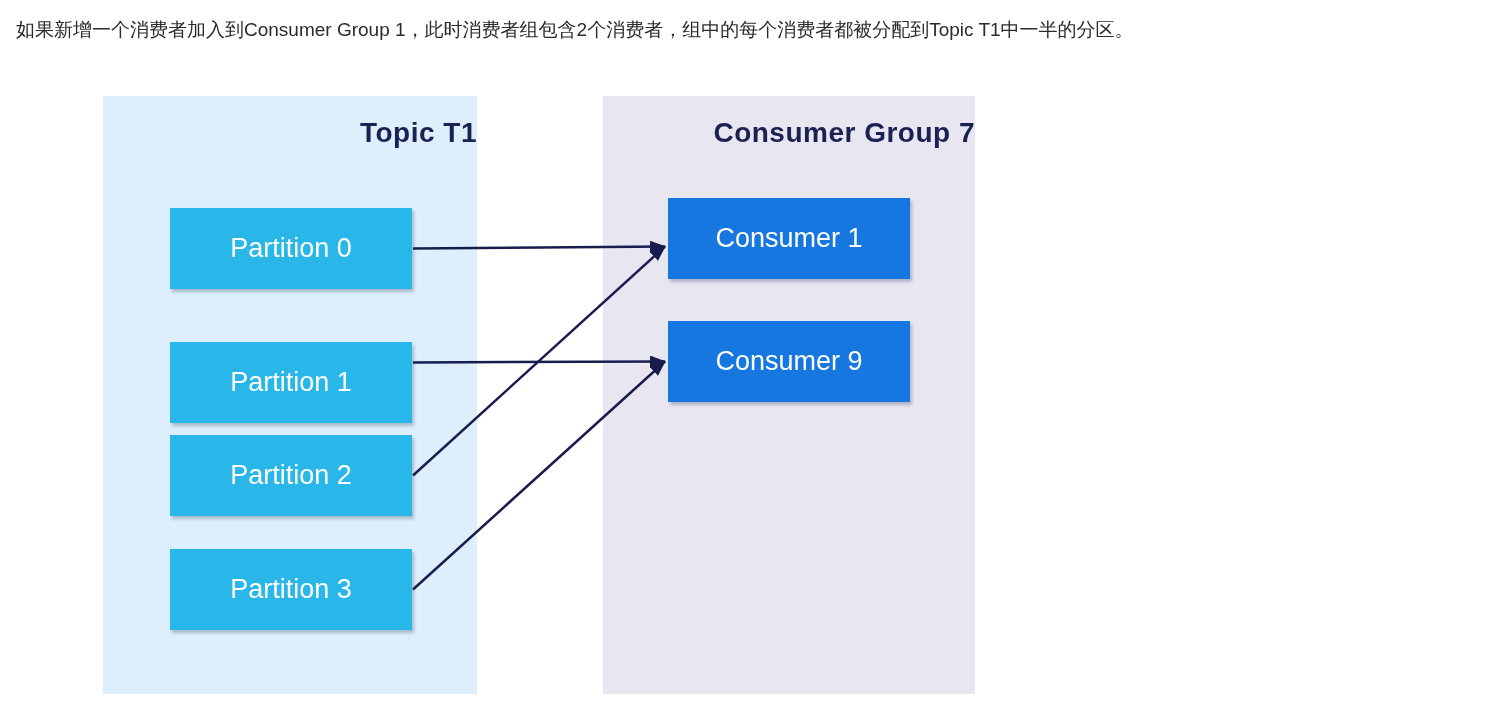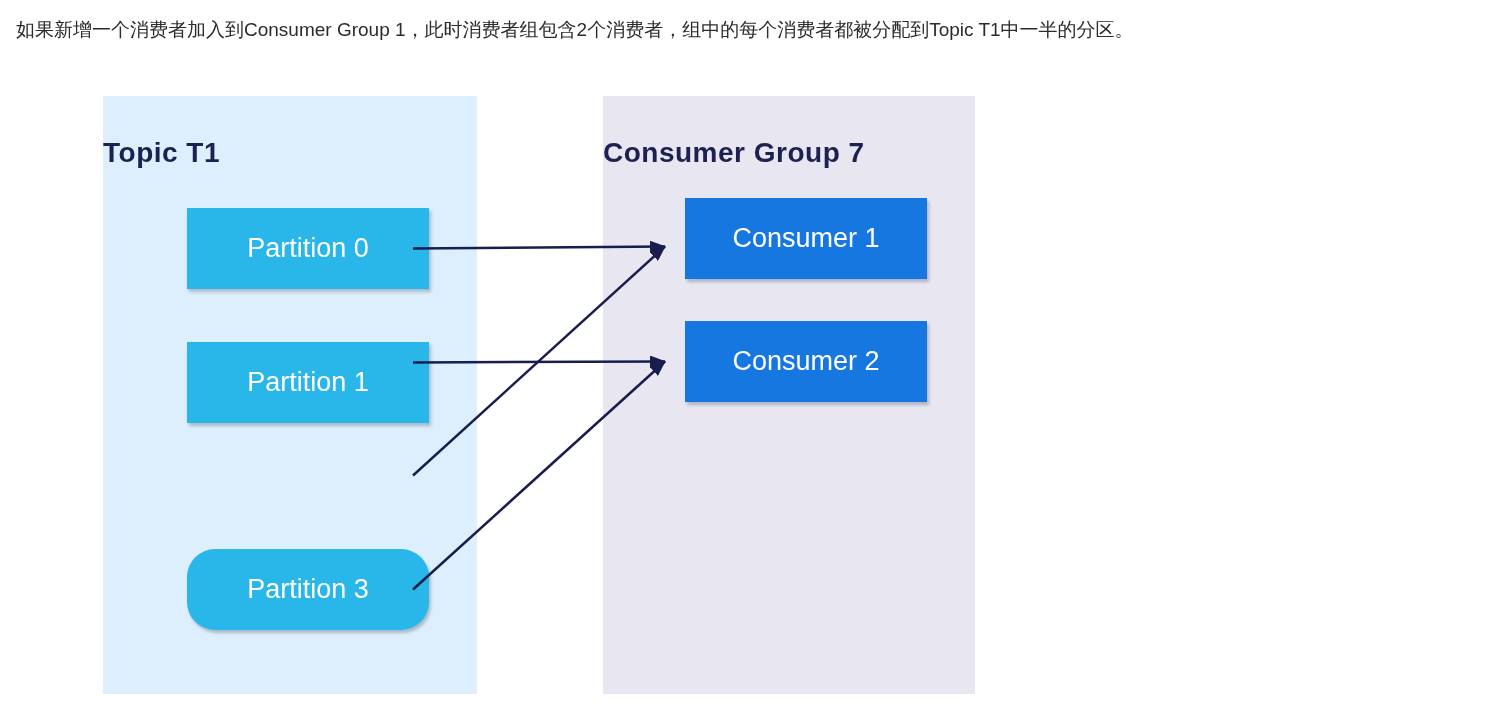--- a/index.html
+++ b/index.html
@@ -32,47 +32,46 @@
     left: 103px;
     width: 374px;
     background: #ddeefc;
   }
   .panel-consumer {
     left: 603px;
     width: 372px;
     background: #e8e6f1;
   }
   .panel-title {
-    margin-top: 41px;
-    text-align: left;
+    margin-top: 21px;
+    text-align: right;
     font-size: 28px;
     font-weight: bold;
     color: #1b2150;
     letter-spacing: 0.5px;
   }
 
   .node {
     position: absolute;
     width: 242px;
     height: 81px;
     display: flex;
     align-items: center;
     justify-content: center;
     color: #ffffff;
     font-size: 27px;
     box-shadow: 2px 3px 3px rgba(50, 70, 100, 0.30);
-    margin-left: 17px;
   }
   .partition { left: 170px; background: #29b6e8; }
   .consumer  { left: 668px; background: #1677e0; }
 
   #p0 { top: 208px; }
   #p1 { top: 342px; }
   #p2 { top: 435px; }
-  #p3 { top: 549px; border-radius: 28px; }
+  #p3 { top: 549px; }
   #c0 { top: 198px; }
   #c1 { top: 321px; }
 
   #arrow-layer {
     position: absolute;
     left: 0;
     top: 0;
     width: 1488px;
     height: 722px;
     pointer-events: none;
@@ -92,29 +91,32 @@
   <div class="panel panel-consumer">
     <div class="panel-title">Consumer Group 7</div>
   </div>
 
   <div class="node partition" id="p0">
     <span>Partition 0</span>
   </div>
   <div class="node partition" id="p1">
     <span>Partition 1</span>
   </div>
+  <div class="node partition" id="p2">
+    <span>Partition 2</span>
+  </div>
   <div class="node partition" id="p3">
     <span>Partition 3</span>
   </div>
 
   <div class="node consumer" id="c0">
     <span>Consumer 1</span>
   </div>
   <div class="node consumer" id="c1">
-    <span>Consumer 2</span>
+    <span>Consumer 9</span>
   </div>
 
   <svg id="arrow-layer" xmlns="http://www.w3.org/2000/svg">
     <defs>
       <marker id="arrowhead" markerUnits="userSpaceOnUse" markerWidth="16" markerHeight="12" refX="15" refY="6" orient="auto">
         <path d="M0,0 L16,6 L0,12 z" fill="#191d4d"></path>
       </marker>
     </defs>
   <line x1="413" y1="248.5" x2="665" y2="246.5" stroke="#191d4d" stroke-width="2.5" marker-end="url(#arrowhead)"></line>
       <line x1="413" y1="362.5" x2="665" y2="361.5" stroke="#191d4d" stroke-width="2.5" marker-end="url(#arrowhead)"></line>

